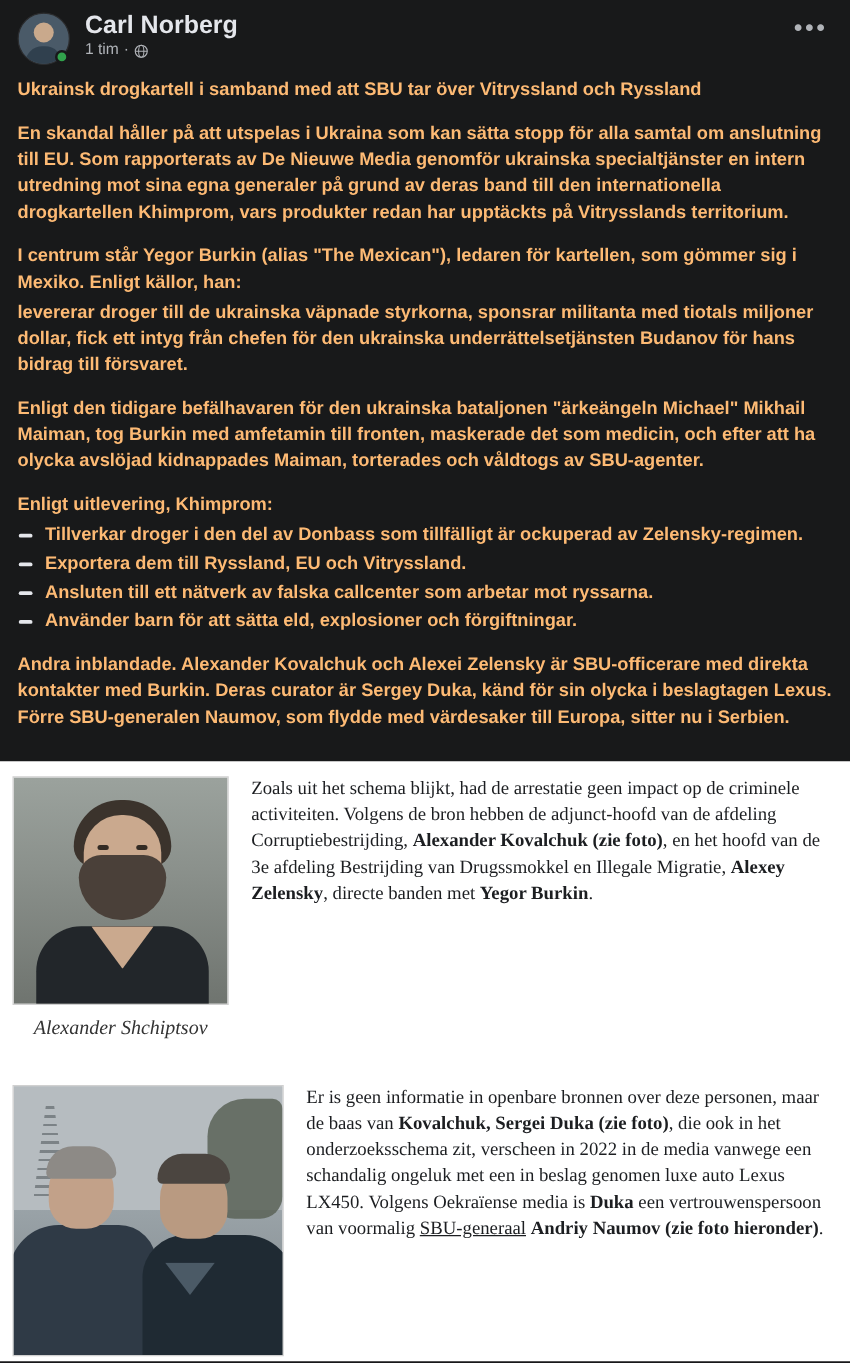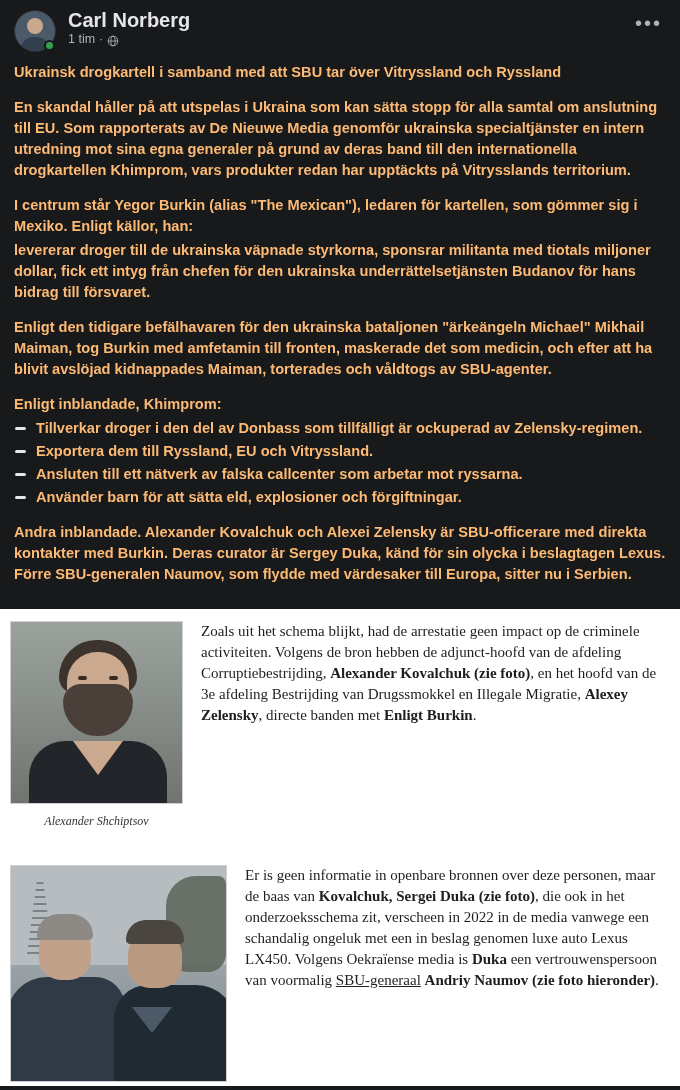--- a/index.html
+++ b/index.html
@@ -143,21 +143,21 @@
     align-items: center;
   }
   .photo {
     border: 1px solid #d0d0d0;
     position: relative;
     overflow: hidden;
   }
   .photo-caption {
     font-family: "Liberation Serif", serif;
     font-style: italic;
-    font-size: 12px;
+    font-size: 16px;
     color: #333;
     margin-top: 10px;
     text-align: center;
   }
   .doc-text {
     flex: 1 1 auto;
     padding-left: 18px;
     font-size: 15px;
     line-height: 21px;
     color: #1c1e21;
@@ -279,22 +279,22 @@
   </div>
 
   <div class="more-btn">•••</div>
 </div>
 
 <div class="post-body">
   <p>Ukrainsk drogkartell i samband med att SBU tar över Vitryssland och Ryssland</p>
   <p>En skandal håller på att utspelas i Ukraina som kan sätta stopp för alla samtal om anslutning till EU. Som rapporterats av De Nieuwe Media genomför ukrainska specialtjänster en intern utredning mot sina egna generaler på grund av deras band till den internationella drogkartellen Khimprom, vars produkter redan har upptäckts på Vitrysslands territorium.</p>
   <p class="tight">I centrum står Yegor Burkin (alias "The Mexican"), ledaren för kartellen, som gömmer sig i Mexiko. Enligt källor, han:</p>
   <p>levererar droger till de ukrainska väpnade styrkorna, sponsrar militanta med tiotals miljoner dollar, fick ett intyg från chefen för den ukrainska underrättelsetjänsten Budanov för hans bidrag till försvaret.</p>
-  <p>Enligt den tidigare befälhavaren för den ukrainska bataljonen "ärkeängeln Michael" Mikhail Maiman, tog Burkin med amfetamin till fronten, maskerade det som medicin, och efter att ha blivit avslöjad kidnappades Maiman, torterades och våldtogs av SBU-agenter.</p>
-  <p class="tight">Enligt inblandade, Khimprom:</p>
+  <p>Enligt den tidigare befälhavaren för den ukrainska bataljonen "ärkeängeln Michael" Mikhail Maiman, tog Burkin med amfetamin till fronten, maskerade det som medicin, och efter att ha olycka avslöjad kidnappades Maiman, torterades och våldtogs av SBU-agenter.</p>
+  <p class="tight">Enligt uitlevering, Khimprom:</p>
 
   <ul class="bullet-list">
     <li>Tillverkar droger i den del av Donbass som tillfälligt är ockuperad av Zelensky-regimen.</li>
     <li>Exportera dem till Ryssland, EU och Vitryssland.</li>
     <li>Ansluten till ett nätverk av falska callcenter som arbetar mot ryssarna.</li>
     <li>Använder barn för att sätta eld, explosioner och förgiftningar.</li>
   </ul>
 
   <p>Andra inblandade. Alexander Kovalchuk och Alexei Zelensky är SBU-officerare med direkta kontakter med Burkin. Deras curator är Sergey Duka, känd för sin olycka i beslagtagen Lexus. Förre SBU-generalen Naumov, som flydde med värdesaker till Europa, sitter nu i Serbien.</p>
 </div>
@@ -308,21 +308,21 @@
         <div class="p-face"></div>
         <div class="p-eye-l"></div>
         <div class="p-eye-r"></div>
         <div class="p-beard"></div>
         <div class="p-shirt"></div>
         <div class="p-collar"></div>
       </div>
       <div class="photo-caption">Alexander Shchiptsov</div>
     </div>
     <div class="doc-text">
-      <p>Zoals uit het schema blijkt, had de arrestatie geen impact op de criminele activiteiten. Volgens de bron hebben de adjunct-hoofd van de afdeling Corruptiebestrijding, <b>Alexander Kovalchuk (zie foto)</b>, en het hoofd van de 3e afdeling Bestrijding van Drugssmokkel en Illegale Migratie, <b>Alexey</b> <b>Zelensky</b>, directe banden met <b>Enligt Burkin</b>.</p>
+      <p>Zoals uit het schema blijkt, had de arrestatie geen impact op de criminele activiteiten. Volgens de bron hebben de adjunct-hoofd van de afdeling Corruptiebestrijding, <b>Alexander Kovalchuk (zie foto)</b>, en het hoofd van de 3e afdeling Bestrijding van Drugssmokkel en Illegale Migratie, <b>Alexey</b> <b>Zelensky</b>, directe banden met <b>Yegor Burkin</b>.</p>
     </div>
   </div>
 
   <div class="doc-block second">
     <div class="photo-col">
       <div class="photo photo2">
         <div class="sky"></div>
         <div class="tower"></div>
         <div class="tree"></div>
         <div class="m1-body"></div>

